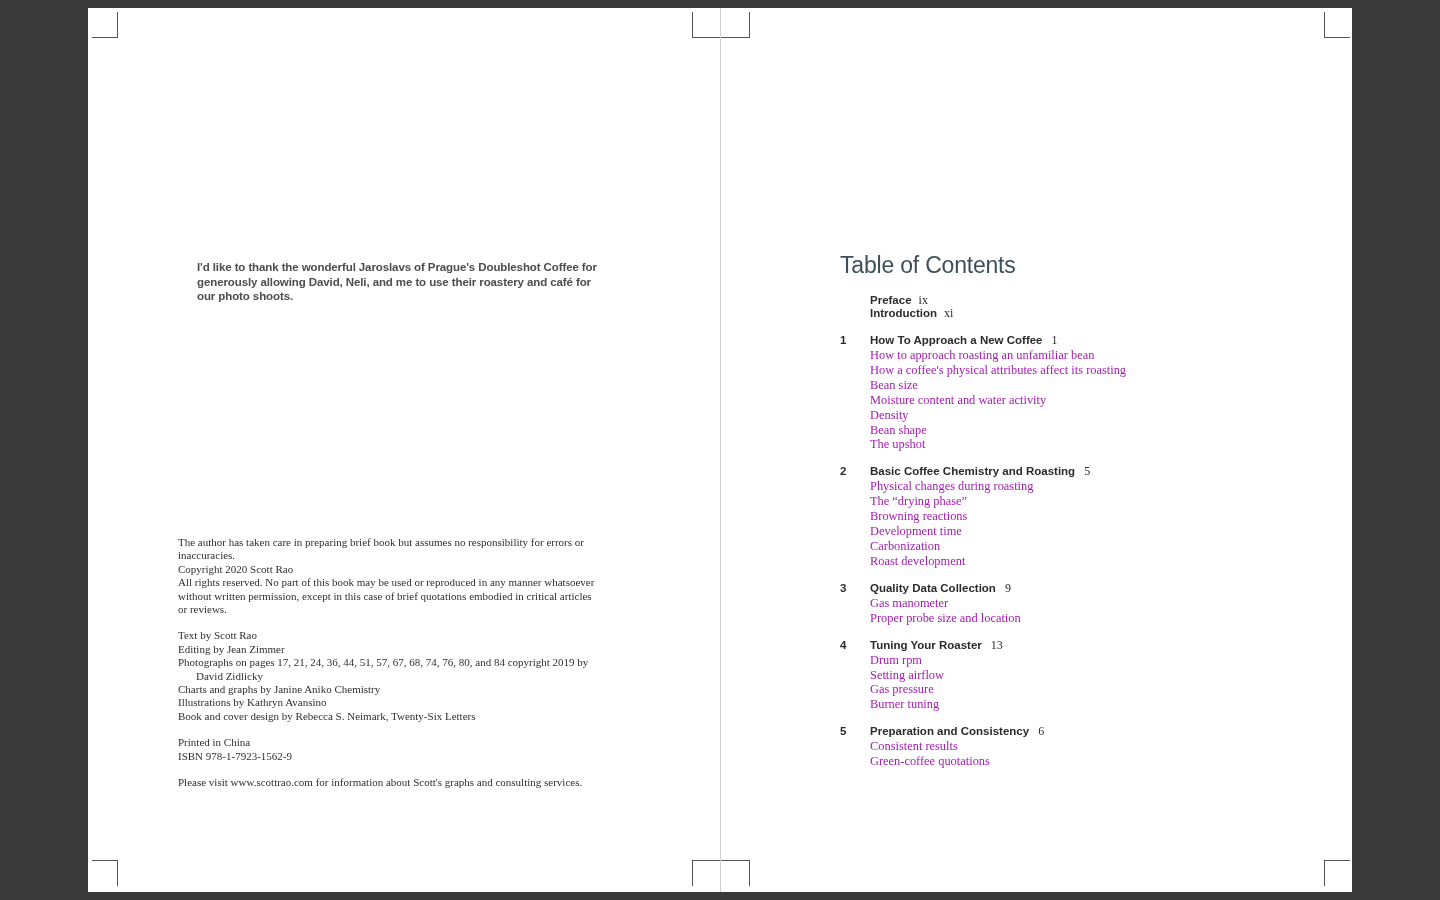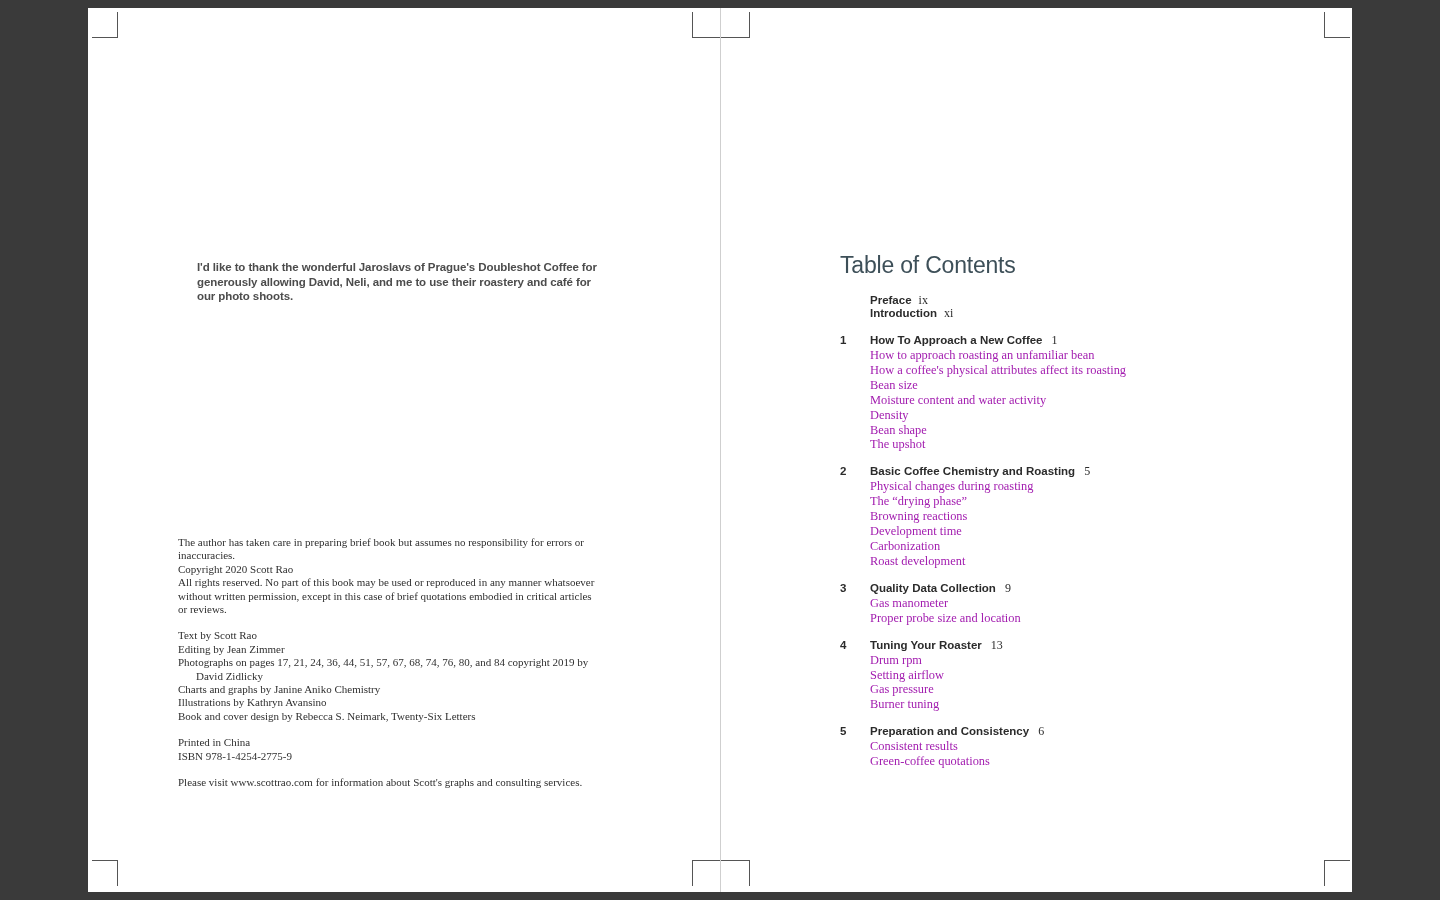--- a/index.html
+++ b/index.html
@@ -212,21 +212,21 @@
         <p>Editing by Jean Zimmer</p>
         <p>Photographs on pages 17, 21, 24, 36, 44, 51, 57, 67, 68, 74, 76, 80, and 84 copyright 2019 by</p>
         <p class="indent">David Zidlicky</p>
         <p>Charts and graphs by Janine Aniko Chemistry</p>
         <p>Illustrations by Kathryn Avansino</p>
         <p>Book and cover design by Rebecca S. Neimark, Twenty-Six Letters</p>
 
         <div class="gap"></div>
 
         <p>Printed in China</p>
-        <p>ISBN 978-1-4254-2775-9</p>
+        <p>ISBN 978-1-7923-1562-9</p>
 
         <div class="gap"></div>
 
         <p>Please visit www.scottrao.com for information about Scott's graphs and consulting services.</p>
       </div>
     </div>
 
     <div class="right-page">
 
       <div class="toc-title">Table of Contents</div>

